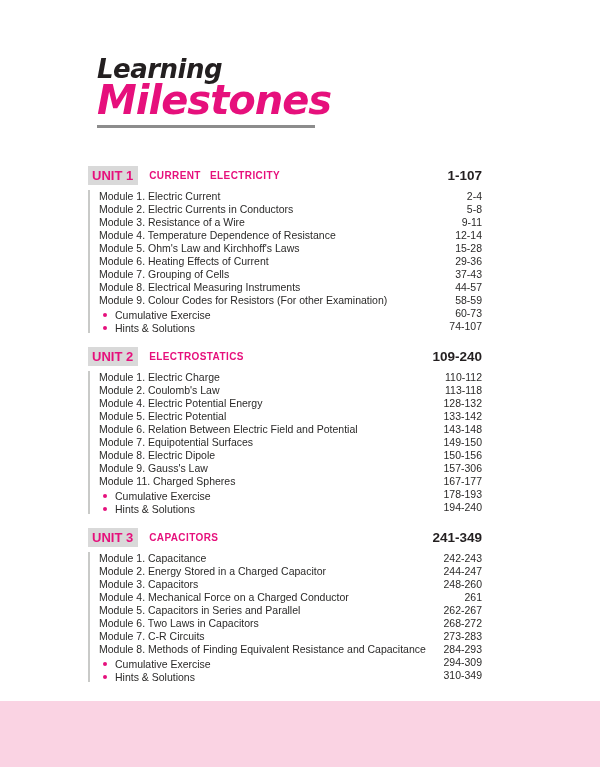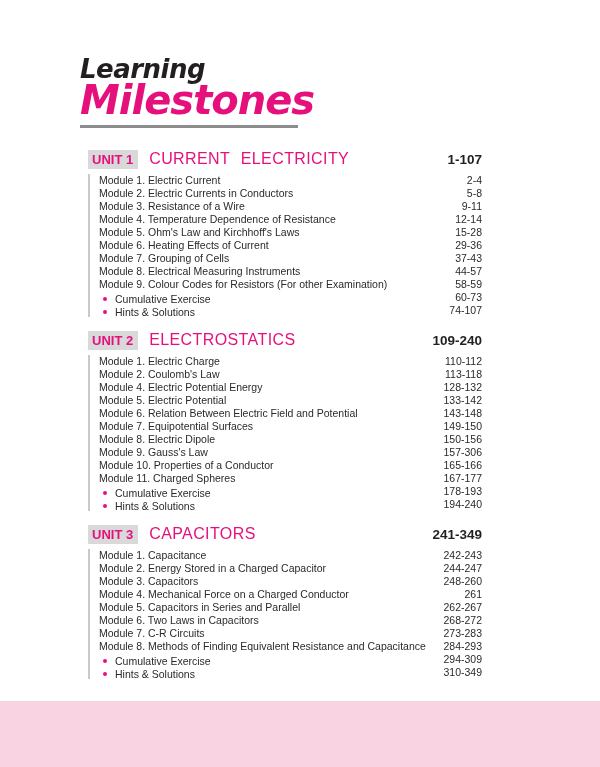--- a/index.html
+++ b/index.html
@@ -10,41 +10,41 @@
     --rule_gray:#8c8c8c;
     --line_gray:#c9cac8;
   }
   *{margin:0;padding:0;box-sizing:border-box;}
   html,body{background:#fff;}
   body{
     width:600px;height:767px;position:relative;overflow:hidden;
     font-family:"Liberation Sans",sans-serif;color:var(--text);
   }
   
-  .logo{position:absolute;left:80px;top:56px;}
+  .logo{position:absolute;left:97px;top:56px;}
   .logo-line1{
     font-family:"DejaVu Sans",sans-serif;font-style:italic;font-weight:bold;
     font-size:26px;line-height:26px;color:#231f20;letter-spacing:-0.5px;
   }
   .logo-line2{
     font-family:"DejaVu Sans",sans-serif;font-style:italic;font-weight:bold;
     font-size:40px;line-height:40px;color:var(--magenta);letter-spacing:-1px;
     margin-top:-2px;
   }
   .logo-underline{width:218px;height:3px;background:var(--rule_gray);margin-top:5px;}
   
-  .units{position:absolute;left:88px;top:149px;width:394px;}
+  .units{position:absolute;left:88px;top:165px;width:394px;}
   .unit{margin-bottom:13px;}
   .unit-header{display:flex;align-items:center;height:20px;margin-bottom:5px;}
   .unit-label{
     background:var(--unit_label_bg);color:var(--magenta);
     font-weight:bold;font-size:13px;padding:2px 5px 2px 4px;white-space:nowrap;
   }
   .unit-title{
-    color:var(--magenta);font-weight:normal;font-size:16px;
+    color:var(--magenta);font-weight:bold;font-size:10px;
     letter-spacing:.4px;word-spacing:6px;margin-left:11px;flex:1;white-space:nowrap;
   }
   .unit-pages{font-weight:bold;font-size:13.5px;color:#231f20;white-space:nowrap;text-align:center;}
   .unit-body{
     margin-left:0;border-left:2px solid var(--line_gray);padding-left:9px;
   }
   .row{
     display:flex;justify-content:space-between;align-items:baseline;
     font-size:10.5px;line-height:13px;height:13px;white-space:nowrap;
   }
@@ -234,27 +234,20 @@
   </div>
 
   <div class="row">
     <span class="row-left">
 
       <span class="row-title">Module 9. Gauss's Law</span>
     </span>
     <span class="row-pages">157-306</span>
   </div>
 
-  <div class="row">
-    <span class="row-left">
-
-      <span class="row-title">Module 10. Properties of a Conductor</span>
-    </span>
-    <span class="row-pages">165-166</span>
-  </div>
 
   <div class="row">
     <span class="row-left">
 
       <span class="row-title">Module 11. Charged Spheres</span>
     </span>
     <span class="row-pages">167-177</span>
   </div>
 
   <div class="row bulleted">

